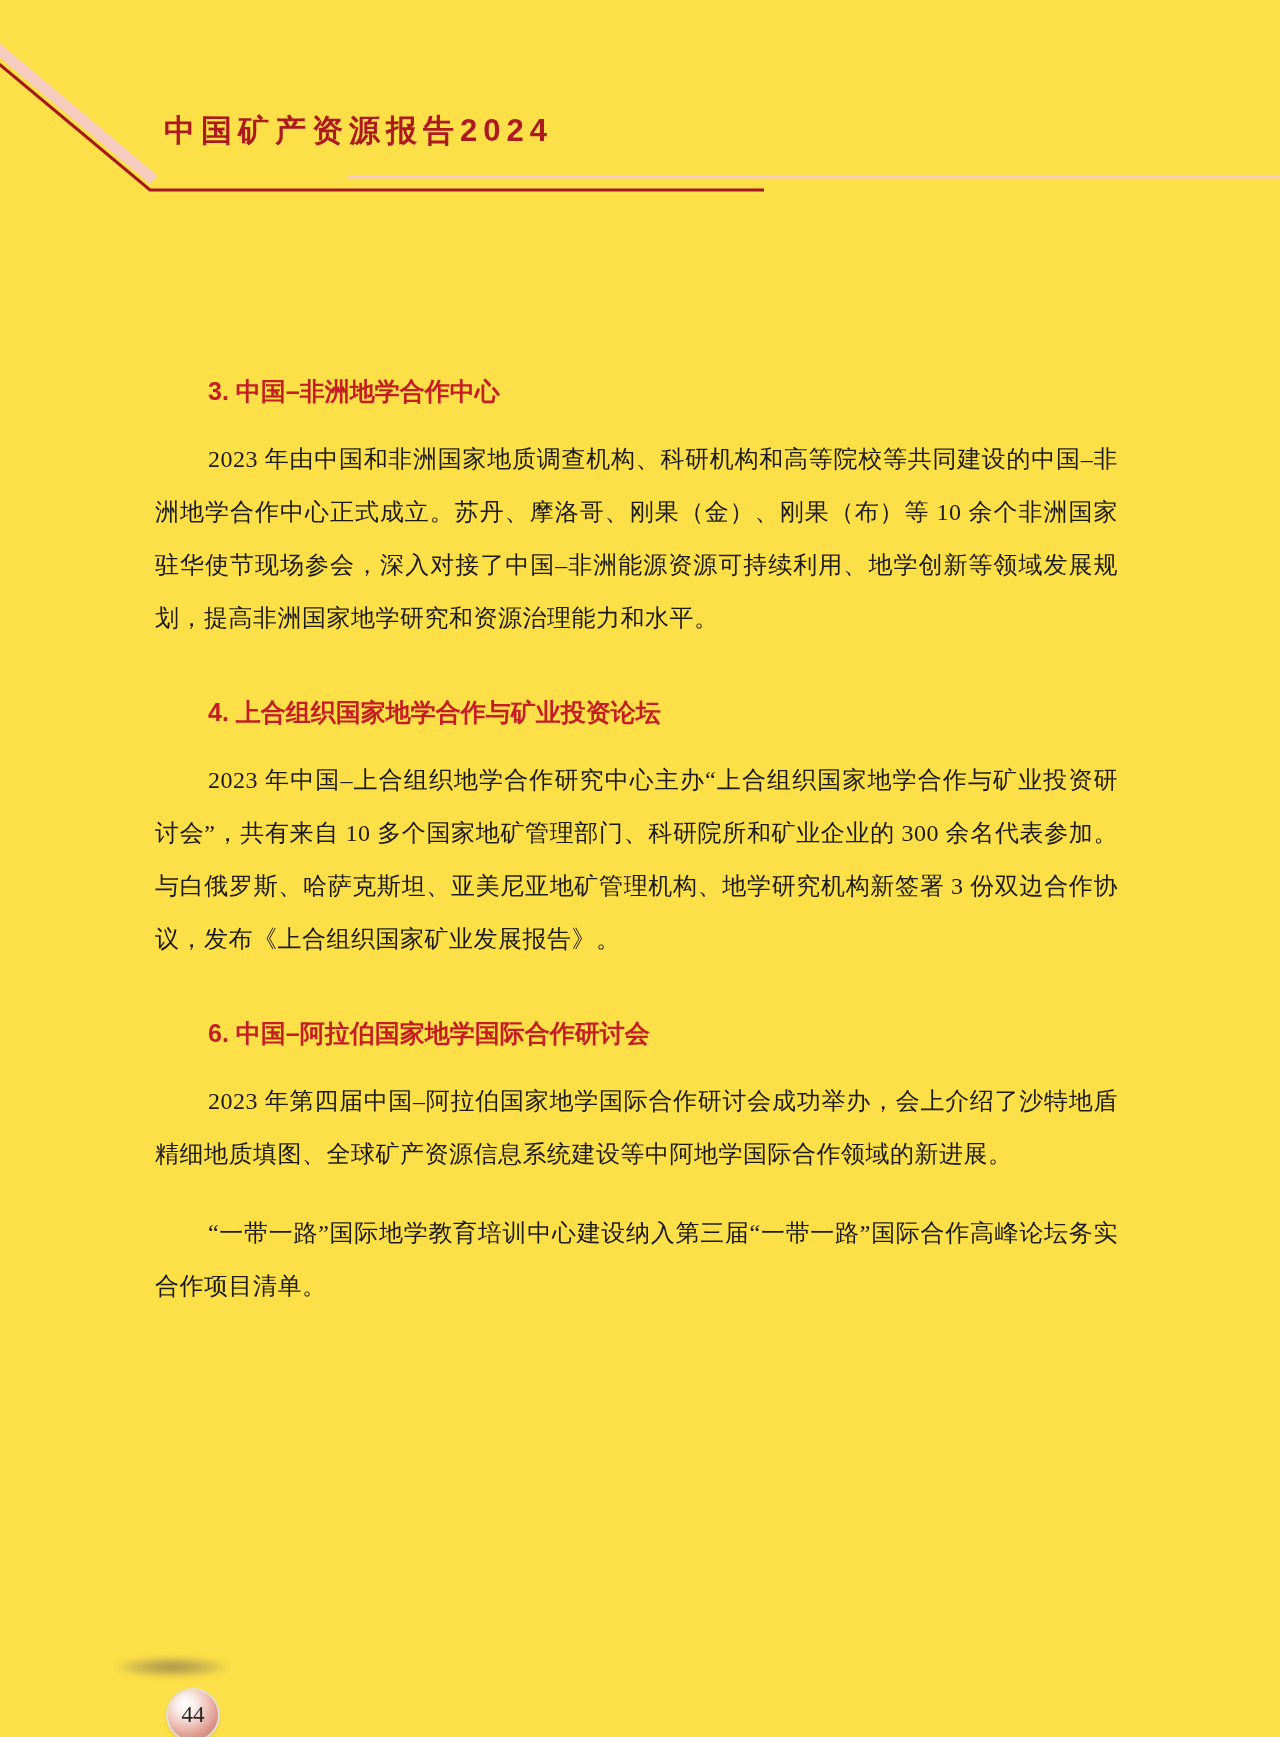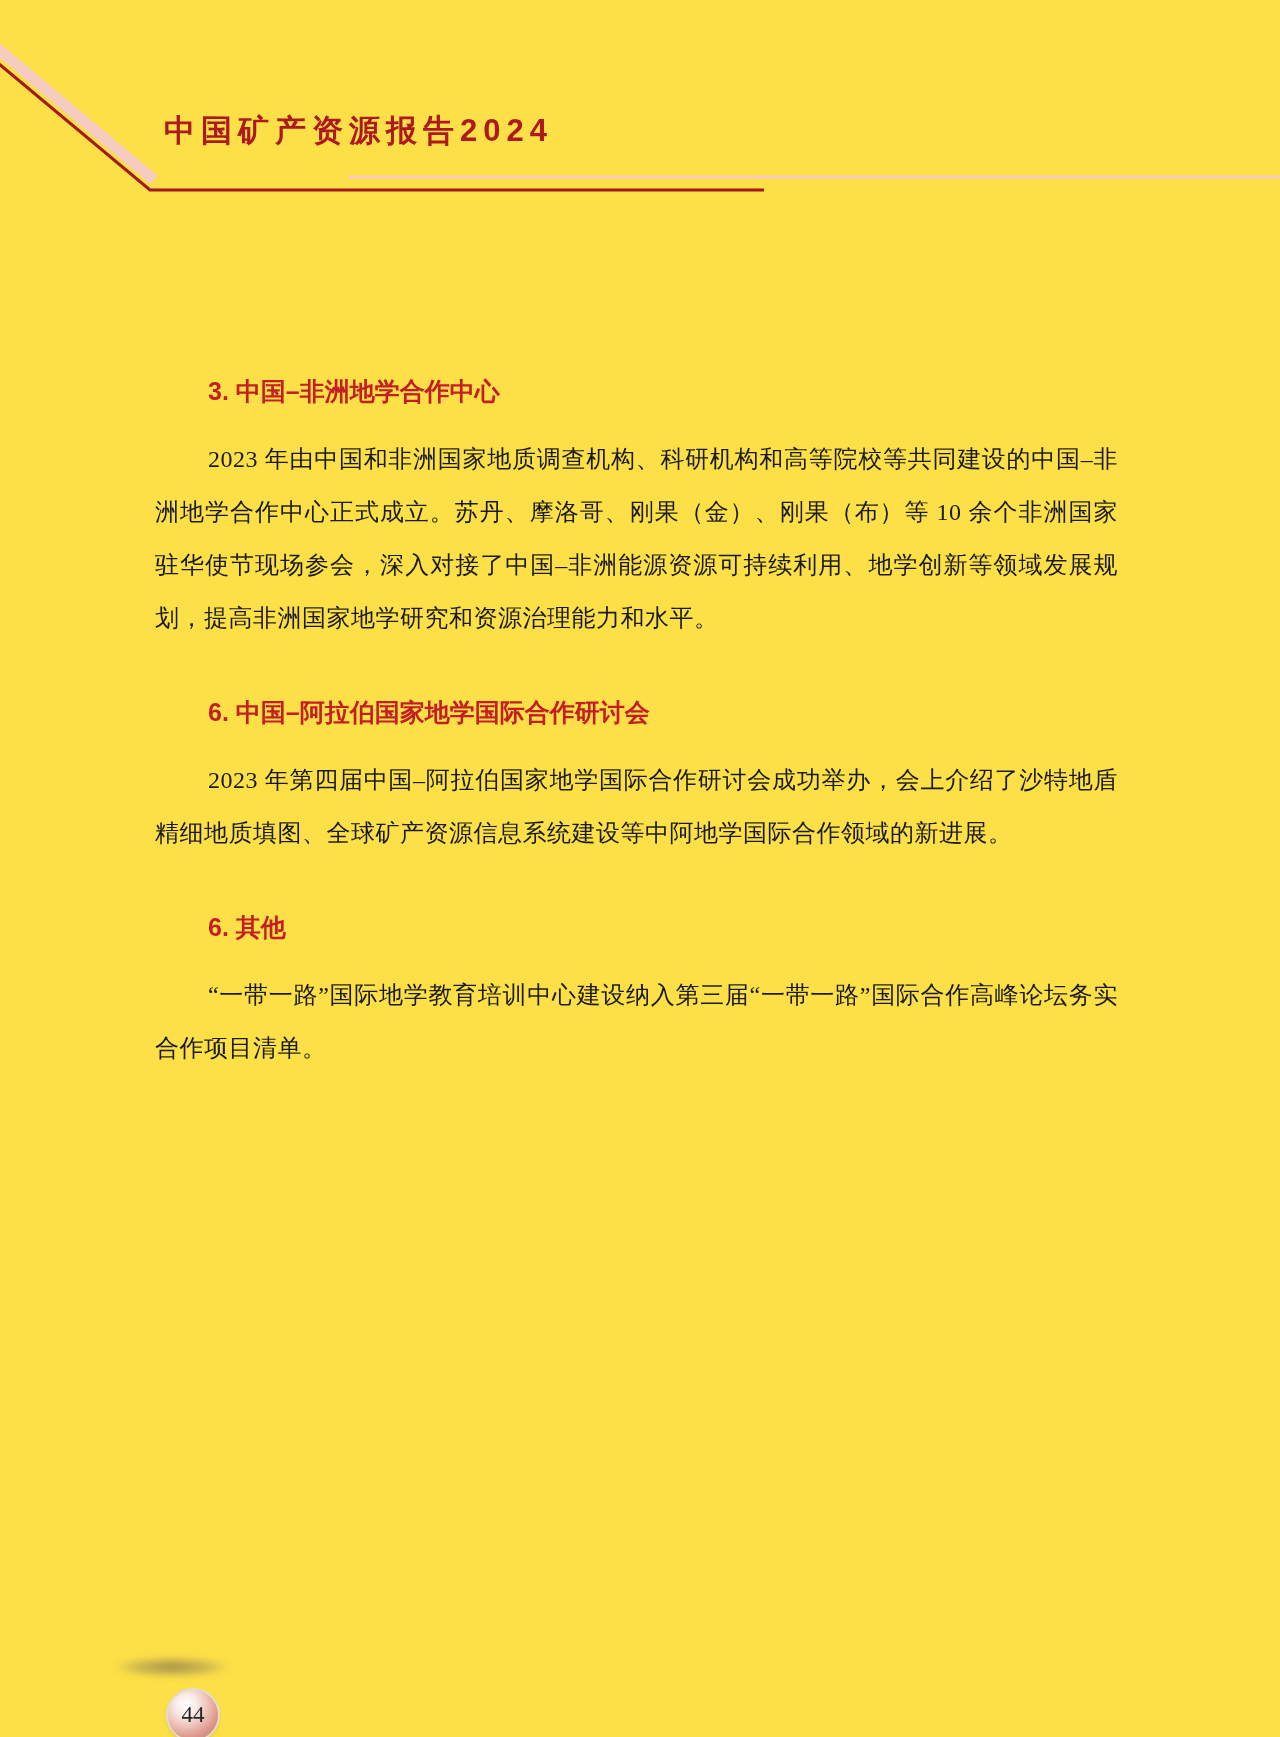--- a/index.html
+++ b/index.html
@@ -80,25 +80,26 @@
     <polyline points="-8,58 150,190 764,190" fill="none" stroke="#A5171D" stroke-width="3"></polyline>
   </svg>
 
   <h1 class="report-title">中国矿产资源报告2024</h1>
 
   <div class="content">
 
     <h2 class="sec-heading">3. 中国–非洲地学合作中心</h2>
     <p class="body-para">2023 年由中国和非洲国家地质调查机构、科研机构和高等院校等共同建设的中国–非洲地学合作中心正式成立。苏丹、摩洛哥、刚果（金）、刚果（布）等 10 余个非洲国家驻华使节现场参会，深入对接了中国–非洲能源资源可持续利用、地学创新等领域发展规划，提高非洲国家地学研究和资源治理能力和水平。</p>
 
+    <h2 class="sec-heading">4. 上合组织国家地学合作与矿业投资论坛</h2>
+    <p class="body-para">2023 年中国–上合组织地学合作研究中心主办“上合组织国家地学合作与矿业投资研讨会”，共有来自 10 多个国家地矿管理部门、科研院所和矿业企业的 300 余名代表参加。与白俄罗斯、哈萨克斯坦、亚美尼亚地矿管理机构、地学研究机构新签署 3 份双边合作协议，发布《上合组织国家矿业发展报告》。</p>
 
     <h2 class="sec-heading">6. 中国–阿拉伯国家地学国际合作研讨会</h2>
     <p class="body-para">2023 年第四届中国–阿拉伯国家地学国际合作研讨会成功举办，会上介绍了沙特地盾精细地质填图、全球矿产资源信息系统建设等中阿地学国际合作领域的新进展。</p>
 
-    <h2 class="sec-heading">6. 其他</h2>
     <p class="body-para">“一带一路”国际地学教育培训中心建设纳入第三届“一带一路”国际合作高峰论坛务实合作项目清单。</p>
 
   </div>
 
   <div class="globe-shadow"></div>
   <div class="globe">
     <span>44</span>
   </div>
 
 </div>

